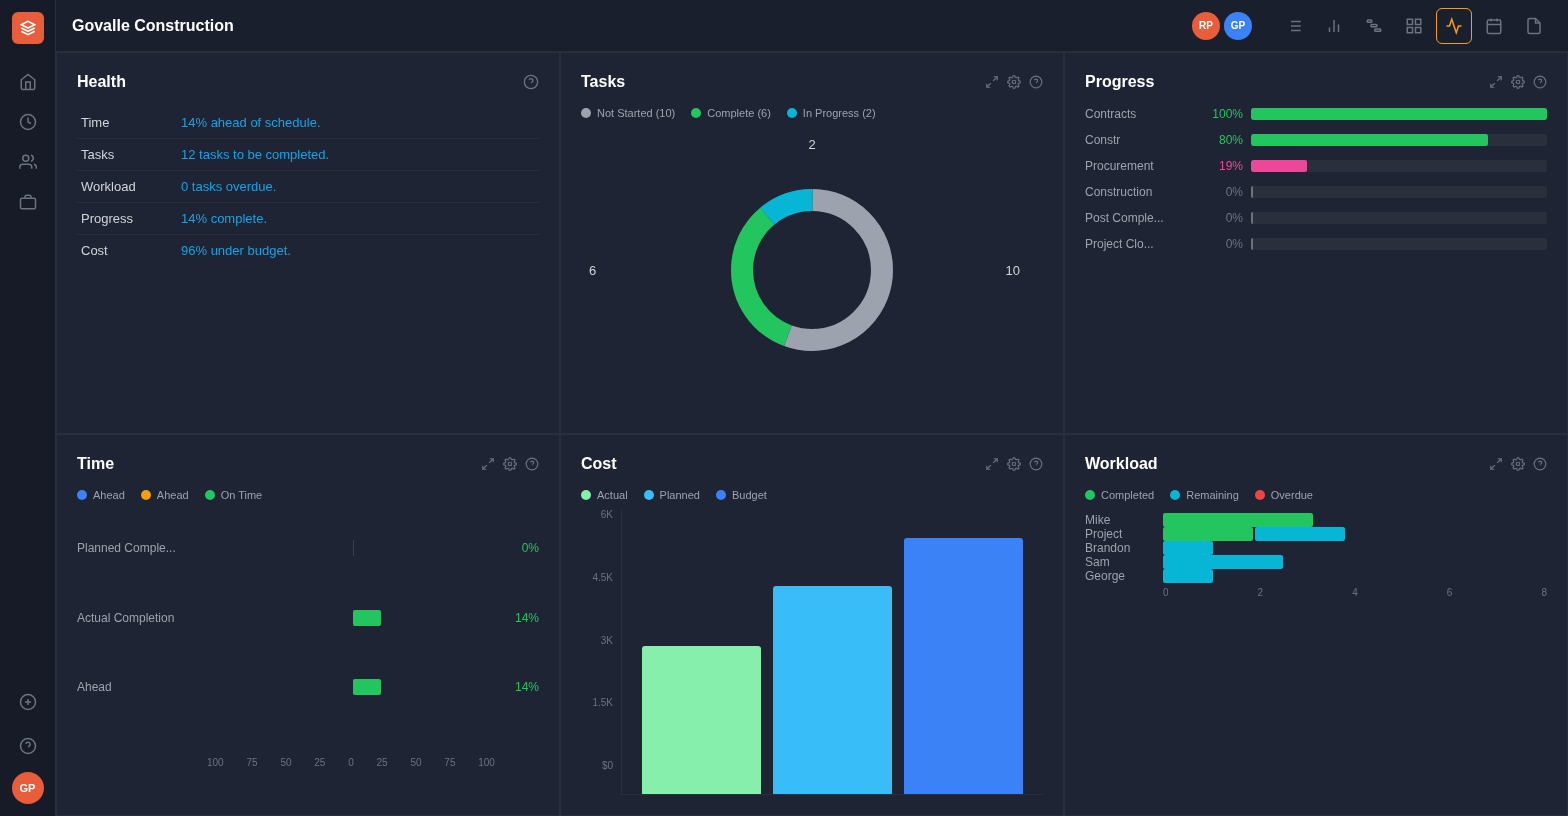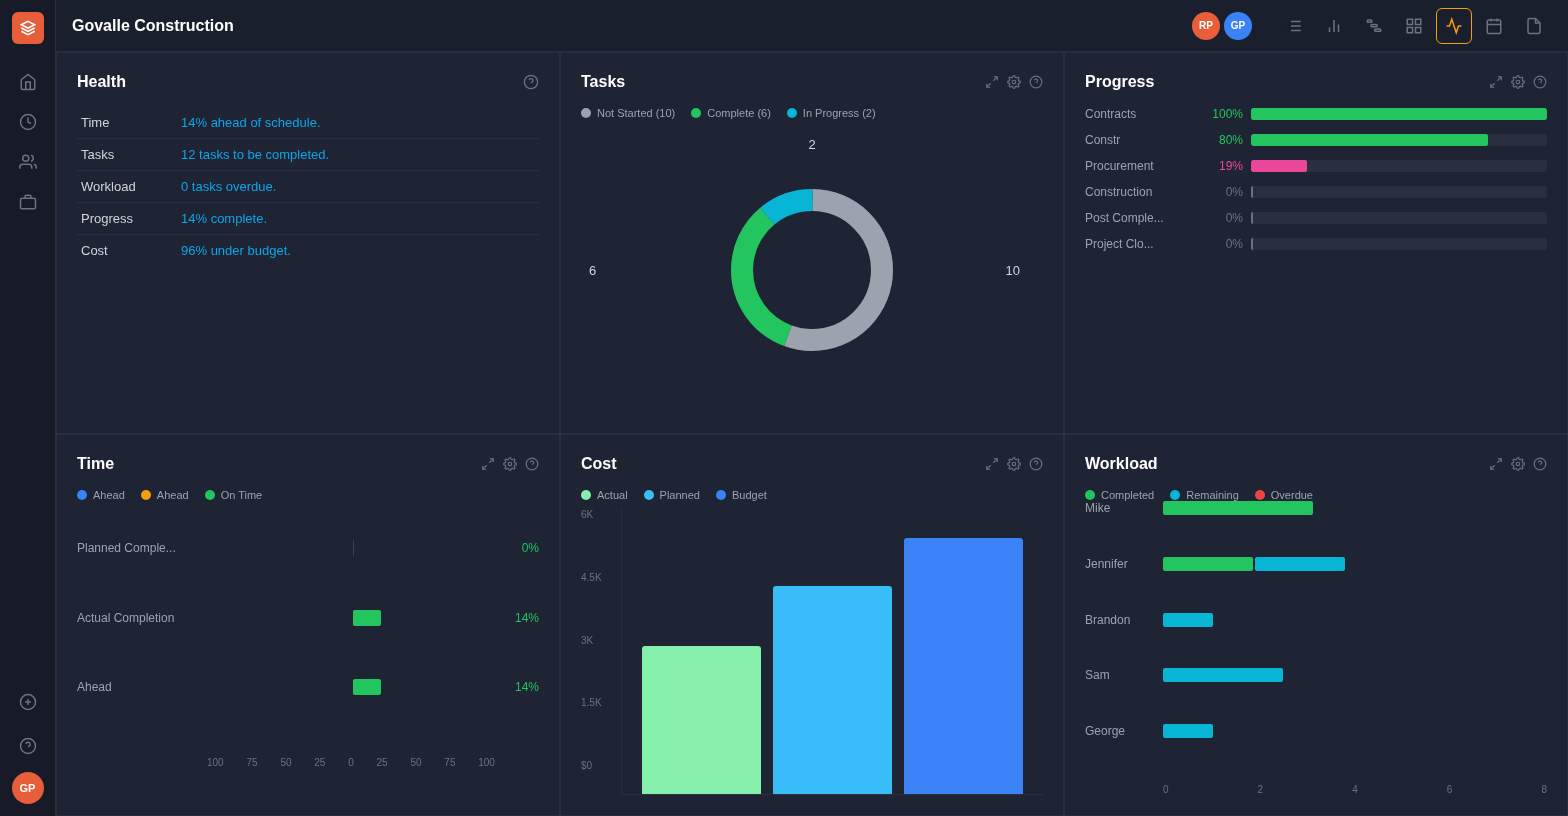--- a/index.html
+++ b/index.html
@@ -65,21 +65,21 @@
     .fill-pink { background: #ec4899; }
 
     
     .time-legend { display: flex; gap: 16px; margin-bottom: 12px; }
     .time-row { display: flex; align-items: center; }
     .time-row-label { width: 130px; font-size: 12px; color: #9ca3af; flex-shrink: 0; }
     .time-row-pct { width: 40px; text-align: right; font-size: 12px; color: #22c55e; }
     .cost-legend { display: flex; gap: 16px; margin-bottom: 8px; }
 
     
-    .workload-legend { display: flex; gap: 16px; margin-bottom: 0; }
+    .workload-legend { display: flex; gap: 16px; margin-bottom: 12px; }
     .workload-row { display: flex; align-items: center; gap: 8px; }
     .workload-name { width: 70px; font-size: 12px; color: #9ca3af; flex-shrink: 0; }
     .workload-bars { flex: 1; display: flex; gap: 2px; }
     .wbar { height: 14px; border-radius: 2px; }
     .wbar-green { background: #22c55e; }
     .wbar-cyan { background: #06b6d4; }
 
     
     .donut-label { position: absolute; font-size: 13px; color: #d1d5db; }
     .donut-label.left { left: 8px; }
@@ -498,21 +498,21 @@
           <div class="legend-dot" style="background:#38bdf8;"></div>
           <span>Planned</span>
         </div>
         <div class="legend-item">
           <div class="legend-dot" style="background:#3b82f6;"></div>
           <span>Budget</span>
         </div>
       </div>
 
       <div style="flex:1; display:flex; gap:8px; overflow:hidden;">
-        <div style="display:flex; flex-direction:column; justify-content:space-between; padding-bottom:24px; font-size:10px; color:#6b7280; min-width:32px;">
+        <div style="display:flex; flex-direction:column; justify-content:space-between; align-items:flex-end; padding-bottom:24px; font-size:10px; color:#6b7280; min-width:32px;">
           <span>6K</span>
           <span>4.5K</span>
           <span>3K</span>
           <span>1.5K</span>
           <span>$0</span>
         </div>
         <div style="flex:1; display:flex; flex-direction:column;">
           <div style="flex:1; display:flex; align-items:flex-end; gap:12px; padding: 0 20px; border-left:1px solid #2a2f3e; border-bottom:1px solid #2a2f3e;">
             <div style="flex:1; height:52%; background:#86efac; border-radius:3px 3px 0 0;"></div>
             <div style="flex:1; height:73%; background:#38bdf8; border-radius:3px 3px 0 0;"></div>
@@ -557,31 +557,31 @@
         <div class="legend-item">
           <div class="legend-dot" style="background:#06b6d4;"></div>
           <span>Remaining</span>
         </div>
         <div class="legend-item">
           <div class="legend-dot" style="background:#ef4444;"></div>
           <span>Overdue</span>
         </div>
       </div>
 
-      <div style="flex:1; display:flex; flex-direction:column; justify-content:space-between; overflow:hidden;">
+      <div style="flex:1; display:flex; flex-direction:column; justify-content:flex-start; overflow:hidden;">
 
         <div class="workload-row">
           <div class="workload-name">Mike</div>
           <div class="workload-bars">
             <div class="wbar wbar-green" style="width:150px;"></div>
           </div>
         </div>
 
         <div class="workload-row">
-          <div class="workload-name">Jennifer</div>
+          <div class="workload-name">Project</div>
           <div class="workload-bars">
             <div class="wbar wbar-green" style="width:90px;"></div>
             <div class="wbar wbar-cyan" style="width:90px;"></div>
           </div>
         </div>
 
         <div class="workload-row">
           <div class="workload-name">Brandon</div>
           <div class="workload-bars">
             <div class="wbar wbar-cyan" style="width:50px;"></div>

